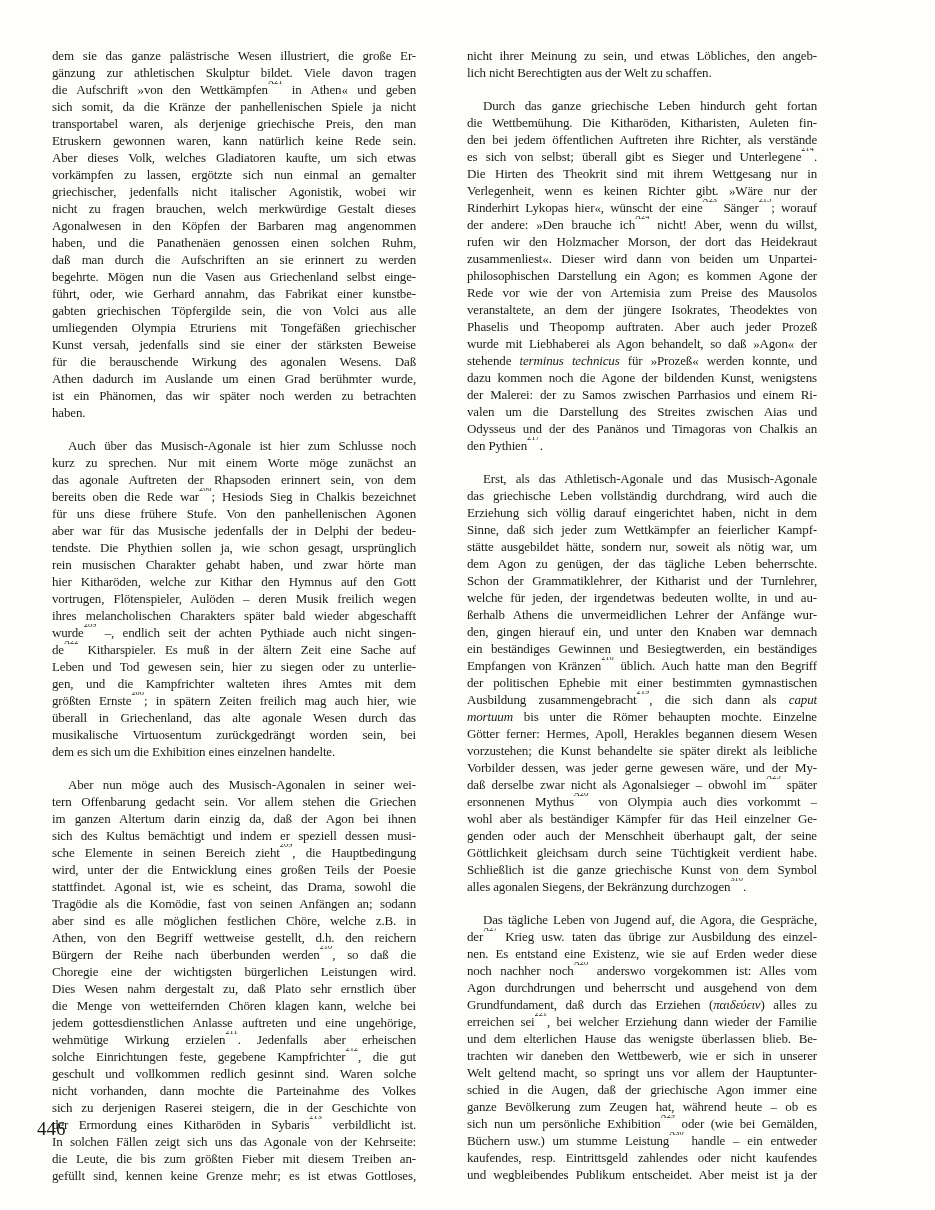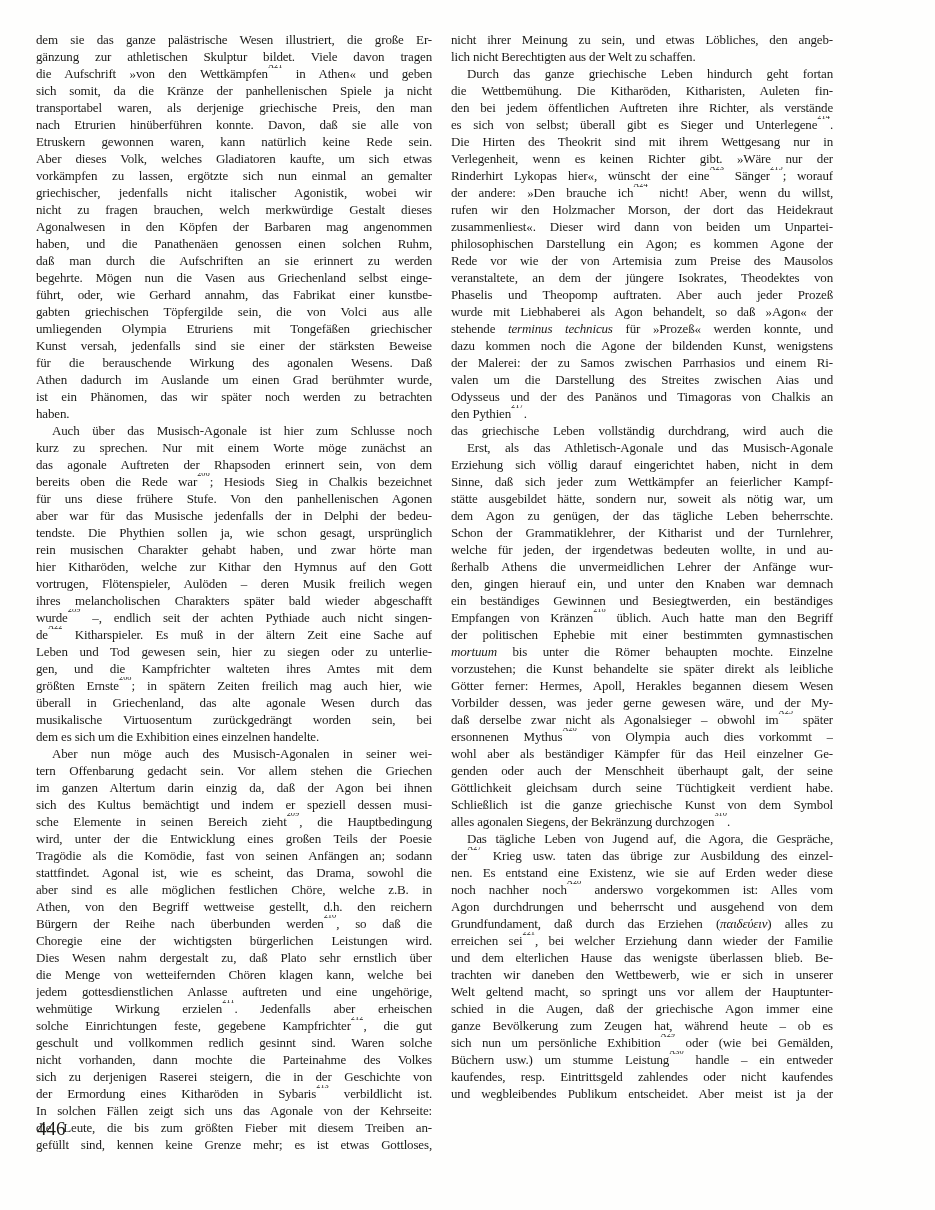--- a/index.html
+++ b/index.html
@@ -15,21 +15,21 @@
   .columns {
     position: absolute;
     top: 31px;
     left: 36px;
     display: flex;
     gap: 19px;
   }
   .col { overflow: hidden; }
   .col-left  { width: 396px; }
   .col-right { width: 382px; }
-  .paragraph { margin: 0; }
+  .paragraph { margin: 16px; }
   .line {
     height: 17px;
     line-height: 17px;
     font-size: 13px;
     letter-spacing: -0.15px;
     white-space: nowrap;
     overflow: hidden;
     text-align: left;
   }
   .line.just {
@@ -57,21 +57,20 @@
 
 <div class="page">
   <div class="columns">
     <div class="col col-left">
         <div class="paragraph">
           <div class="line just">dem sie das ganze palästrische Wesen illustriert, die große Er-</div>
           <div class="line just">gänzung zur athletischen Skulptur bildet. Viele davon tragen</div>
           <div class="line just">die Aufschrift »von den Wettkämpfen<sup>A21</sup> in Athen« und geben</div>
           <div class="line just">sich somit, da die Kränze der panhellenischen Spiele ja nicht</div>
           <div class="line just">transportabel waren, als derjenige griechische Preis, den man</div>
-          <div class="line just">nach Etrurien hinüberführen konnte. Davon, daß sie alle von</div>
           <div class="line just">Etruskern gewonnen waren, kann natürlich keine Rede sein.</div>
           <div class="line just">Aber dieses Volk, welches Gladiatoren kaufte, um sich etwas</div>
           <div class="line just">vorkämpfen zu lassen, ergötzte sich nun einmal an gemalter</div>
           <div class="line just">griechischer, jedenfalls nicht italischer Agonistik, wobei wir</div>
           <div class="line just">nicht zu fragen brauchen, welch merkwürdige Gestalt dieses</div>
           <div class="line just">Agonalwesen in den Köpfen der Barbaren mag angenommen</div>
           <div class="line just">haben, und die Panathenäen genossen einen solchen Ruhm,</div>
           <div class="line just">daß man durch die Aufschriften an sie erinnert zu werden</div>
           <div class="line just">begehrte. Mögen nun die Vasen aus Griechenland selbst einge-</div>
           <div class="line just">führt, oder, wie Gerhard annahm, das Fabrikat einer kunstbe-</div>
@@ -104,22 +103,22 @@
           <div class="line just">musikalische Virtuosentum zurückgedrängt worden sein, bei</div>
           <div class="line">dem es sich um die Exhibition eines einzelnen handelte.</div>
         </div>
         <div class="paragraph">
           <div class="line just indent">Aber nun möge auch des Musisch-Agonalen in seiner wei-</div>
           <div class="line just">tern Offenbarung gedacht sein. Vor allem stehen die Griechen</div>
           <div class="line just">im ganzen Altertum darin einzig da, daß der Agon bei ihnen</div>
           <div class="line just">sich des Kultus bemächtigt und indem er speziell dessen musi-</div>
           <div class="line just">sche Elemente in seinen Bereich zieht<sup>209</sup>, die Hauptbedingung</div>
           <div class="line just">wird, unter der die Entwicklung eines großen Teils der Poesie</div>
+          <div class="line just">stattfindet. Agonal ist, wie es scheint, das Drama, sowohl die</div>
           <div class="line just">Tragödie als die Komödie, fast von seinen Anfängen an; sodann</div>
-          <div class="line just">stattfindet. Agonal ist, wie es scheint, das Drama, sowohl die</div>
           <div class="line just">aber sind es alle möglichen festlichen Chöre, welche z.B. in</div>
           <div class="line just">Athen, von den Begriff wettweise gestellt, d.h. den reichern</div>
           <div class="line just">Bürgern der Reihe nach überbunden werden<sup>210</sup>, so daß die</div>
           <div class="line just">Choregie eine der wichtigsten bürgerlichen Leistungen wird.</div>
           <div class="line just">Dies Wesen nahm dergestalt zu, daß Plato sehr ernstlich über</div>
           <div class="line just">die Menge von wetteifernden Chören klagen kann, welche bei</div>
           <div class="line just">jedem gottesdienstlichen Anlasse auftreten und eine ungehörige,</div>
           <div class="line just">wehmütige Wirkung erzielen<sup>211</sup>. Jedenfalls aber erheischen</div>
           <div class="line just">solche Einrichtungen feste, gegebene Kampfrichter<sup>212</sup>, die gut</div>
           <div class="line just">geschult und vollkommen redlich gesinnt sind. Waren solche</div>
@@ -153,36 +152,37 @@
           <div class="line just">Phaselis und Theopomp auftraten. Aber auch jeder Prozeß</div>
           <div class="line just">wurde mit Liebhaberei als Agon behandelt, so daß »Agon« der</div>
           <div class="line just">stehende <i>terminus technicus</i> für »Prozeß« werden konnte, und</div>
           <div class="line just">dazu kommen noch die Agone der bildenden Kunst, wenigstens</div>
           <div class="line just">der Malerei: der zu Samos zwischen Parrhasios und einem Ri-</div>
           <div class="line just">valen um die Darstellung des Streites zwischen Aias und</div>
           <div class="line just">Odysseus und der des Panänos und Timagoras von Chalkis an</div>
           <div class="line">den Pythien<sup>217</sup>.</div>
         </div>
         <div class="paragraph">
+          <div class="line just indent">Erst, als das Athletisch-Agonale und das Musisch-Agonale</div>
           <div class="line just">das griechische Leben vollständig durchdrang, wird auch die</div>
-          <div class="line just indent">Erst, als das Athletisch-Agonale und das Musisch-Agonale</div>
           <div class="line just">Erziehung sich völlig darauf eingerichtet haben, nicht in dem</div>
           <div class="line just">Sinne, daß sich jeder zum Wettkämpfer an feierlicher Kampf-</div>
           <div class="line just">stätte ausgebildet hätte, sondern nur, soweit als nötig war, um</div>
           <div class="line just">dem Agon zu genügen, der das tägliche Leben beherrschte.</div>
           <div class="line just">Schon der Grammatiklehrer, der Kitharist und der Turnlehrer,</div>
           <div class="line just">welche für jeden, der irgendetwas bedeuten wollte, in und au-</div>
           <div class="line just">ßerhalb Athens die unvermeidlichen Lehrer der Anfänge wur-</div>
           <div class="line just">den, gingen hierauf ein, und unter den Knaben war demnach</div>
           <div class="line just">ein beständiges Gewinnen und Besiegtwerden, ein beständiges</div>
           <div class="line just">Empfangen von Kränzen<sup>218</sup> üblich. Auch hatte man den Begriff</div>
           <div class="line just">der politischen Ephebie mit einer bestimmten gymnastischen</div>
+          <div class="line just">Ausbildung zusammengebracht<sup>219</sup>, die sich dann als <i>caput</i></div>
           <div class="line just"><i>mortuum</i> bis unter die Römer behaupten mochte. Einzelne</div>
+          <div class="line just">Götter ferner: Hermes, Apoll, Herakles begannen diesem Wesen</div>
           <div class="line just">vorzustehen; die Kunst behandelte sie später direkt als leibliche</div>
-          <div class="line just">Götter ferner: Hermes, Apoll, Herakles begannen diesem Wesen</div>
           <div class="line just">Vorbilder dessen, was jeder gerne gewesen wäre, und der My-</div>
           <div class="line just">daß derselbe zwar nicht als Agonalsieger – obwohl im<sup>A25</sup> später</div>
           <div class="line just">ersonnenen Mythus<sup>A26</sup> von Olympia auch dies vorkommt –</div>
           <div class="line just">wohl aber als beständiger Kämpfer für das Heil einzelner Ge-</div>
           <div class="line just">genden oder auch der Menschheit überhaupt galt, der seine</div>
           <div class="line just">Göttlichkeit gleichsam durch seine Tüchtigkeit verdient habe.</div>
           <div class="line just">Schließlich ist die ganze griechische Kunst von dem Symbol</div>
           <div class="line">alles agonalen Siegens, der Bekränzung durchzogen<sup>310</sup>.</div>
         </div>
         <div class="paragraph">

